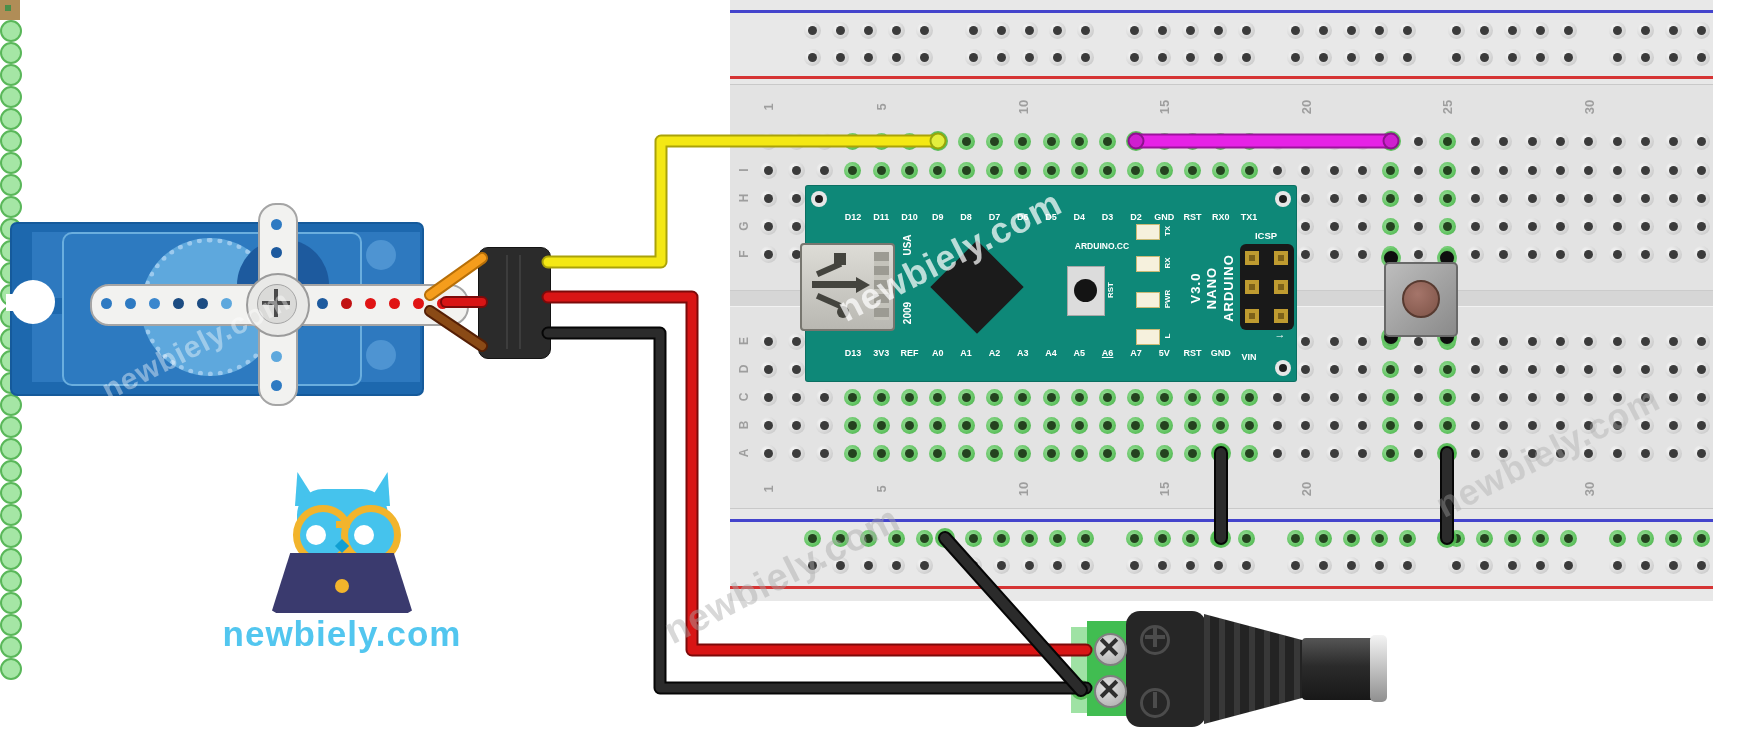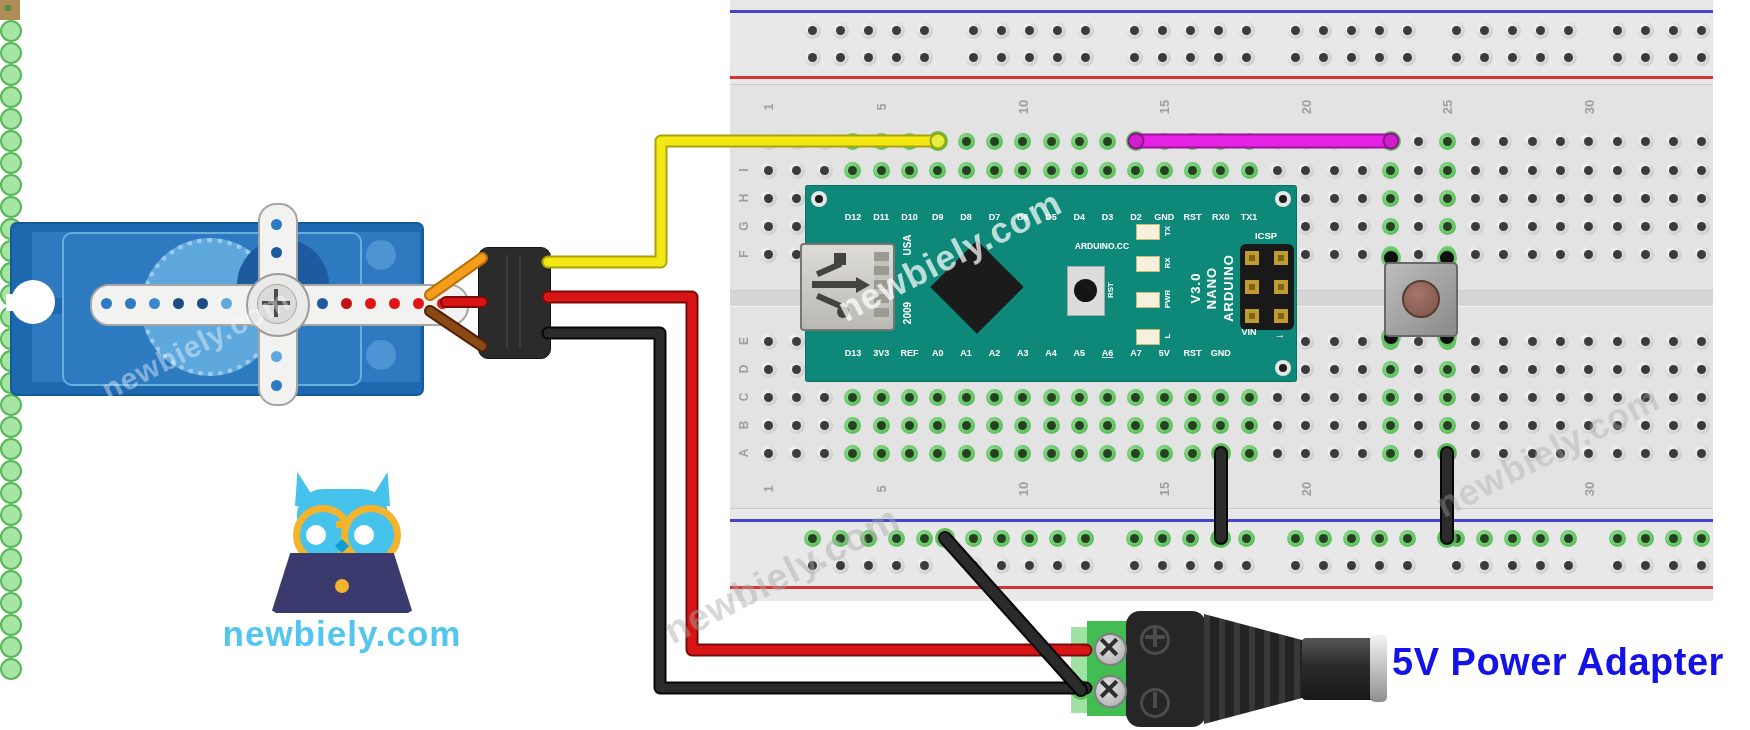--- a/index.html
+++ b/index.html
@@ -1601,21 +1601,21 @@
           <div style="position: absolute; left: 5px; top: 5px; width: 6px; height: 6px; border-radius: 50%; background: rgb(74, 143, 74);"></div>
         </div>
         <div class="ctr pinlabel" style="left: 1192.5px; top: 353px;">RST</div>
         <div style="left: 1211.8px; top: 360px; width: 18px; height: 18px; border-radius: 50%; background: rgb(165, 230, 165); border: 2px solid rgb(89, 183, 89);">
           <div style="position: absolute; left: 5px; top: 5px; width: 6px; height: 6px; border-radius: 50%; background: rgb(74, 143, 74);"></div>
         </div>
         <div class="ctr pinlabel" style="left: 1220.8px; top: 353px;">GND</div>
         <div style="left: 1240.1px; top: 360px; width: 18px; height: 18px; border-radius: 50%; background: rgb(165, 230, 165); border: 2px solid rgb(89, 183, 89);">
           <div style="position: absolute; left: 5px; top: 5px; width: 6px; height: 6px; border-radius: 50%; background: rgb(74, 143, 74);"></div>
         </div>
-        <div class="ctr pinlabel" style="left: 1249.1px; top: 332px;">VIN</div>
+        <div class="ctr pinlabel" style="left: 1249.1px; top: 357px;">VIN</div>
         <div style="left: 1214.8px; top: 228px; width: 0px; height: 0px; border-left: 6px solid transparent; border-right: 6px solid transparent; border-top: 8px solid rgb(255, 255, 255);"></div>
         <div style="left: 1243.1px; top: 228px; width: 0px; height: 0px; border-left: 6px solid transparent; border-right: 6px solid transparent; border-bottom: 8px solid rgb(255, 255, 255);"></div>
       </div>
     <div id="nano-texts">
         <div class="rot silk" style="left: 907px; top: 245px; font-size: 10px;">USA</div>
         <div class="rot silk" style="left: 907px; top: 313px; font-size: 10px;">2009</div>
         <div class="ctr silk" style="left: 1102px; top: 246px; font-size: 8.5px;">ARDUINO.CC</div>
         <div class="ctr silk" style="left: 1266px; top: 235px; font-size: 9.5px;">ICSP</div>
         <div class="rot silk" style="left: 1110px; top: 290px; font-size: 8px;">RST</div>
         <div class="rot silk" style="left: 1228px; top: 288px; font-size: 13px; letter-spacing: 1px;">ARDUINO</div>
@@ -1746,20 +1746,19 @@
     <div class="abs" style="left:341px;top:505px;width:46px;height:46px;border-radius:50%;background:#45c3ed;border:7px solid #f2b42c;"></div>
     <div class="abs" style="left:336px;top:521px;width:14px;height:7px;background:#f2b42c;"></div>
     <div class="abs" style="left:306px;top:525px;width:20px;height:20px;border-radius:50%;background:#ffffff;"></div>
     <div class="abs" style="left:354px;top:525px;width:20px;height:20px;border-radius:50%;background:#ffffff;"></div>
     <div class="abs" style="left:337px;top:541px;width:10px;height:10px;background:#119fd2;transform:rotate(45deg);"></div>
     <div class="abs" style="left:272px;top:553px;width:140px;height:60px;background:#3a3a6e;clip-path:polygon(13% 0,87% 0,100% 96%,97% 100%,3% 100%,0 96%);"></div>
     <div class="abs" style="left:335px;top:579px;width:14px;height:14px;border-radius:50%;background:#f2b42c;"></div>
     <div class="abs ctr" style="left:342px;top:634px;color:#52c6ef;font-size:35px;font-weight:bold;letter-spacing:1px;transform:translate(-50%,-50%);">newbiely.com</div>
   </div>
 
-  <div class="abs" style="left:1392px;top:641px;color:#1512e8;font-size:38px;font-weight:bold;letter-spacing:0.5px;">5V Power Adapter</div>
 
   <div class="wm" style="left:950px;top:256px;font-size:36px;color:rgba(255,255,255,0.72);">newbiely.com</div>
   <div class="wm" style="left:782px;top:575px;font-size:38px;color:rgba(168,168,168,0.45);">newbiely.com</div>
   <div class="wm" style="left:1548px;top:452px;font-size:36px;color:rgba(168,168,168,0.38);">newbiely.com</div>
   <div class="wm" style="left:196px;top:345px;font-size:30px;color:rgba(255,255,255,0.40);">newbiely.com</div>
 
 </div>
 
 </body></html>

